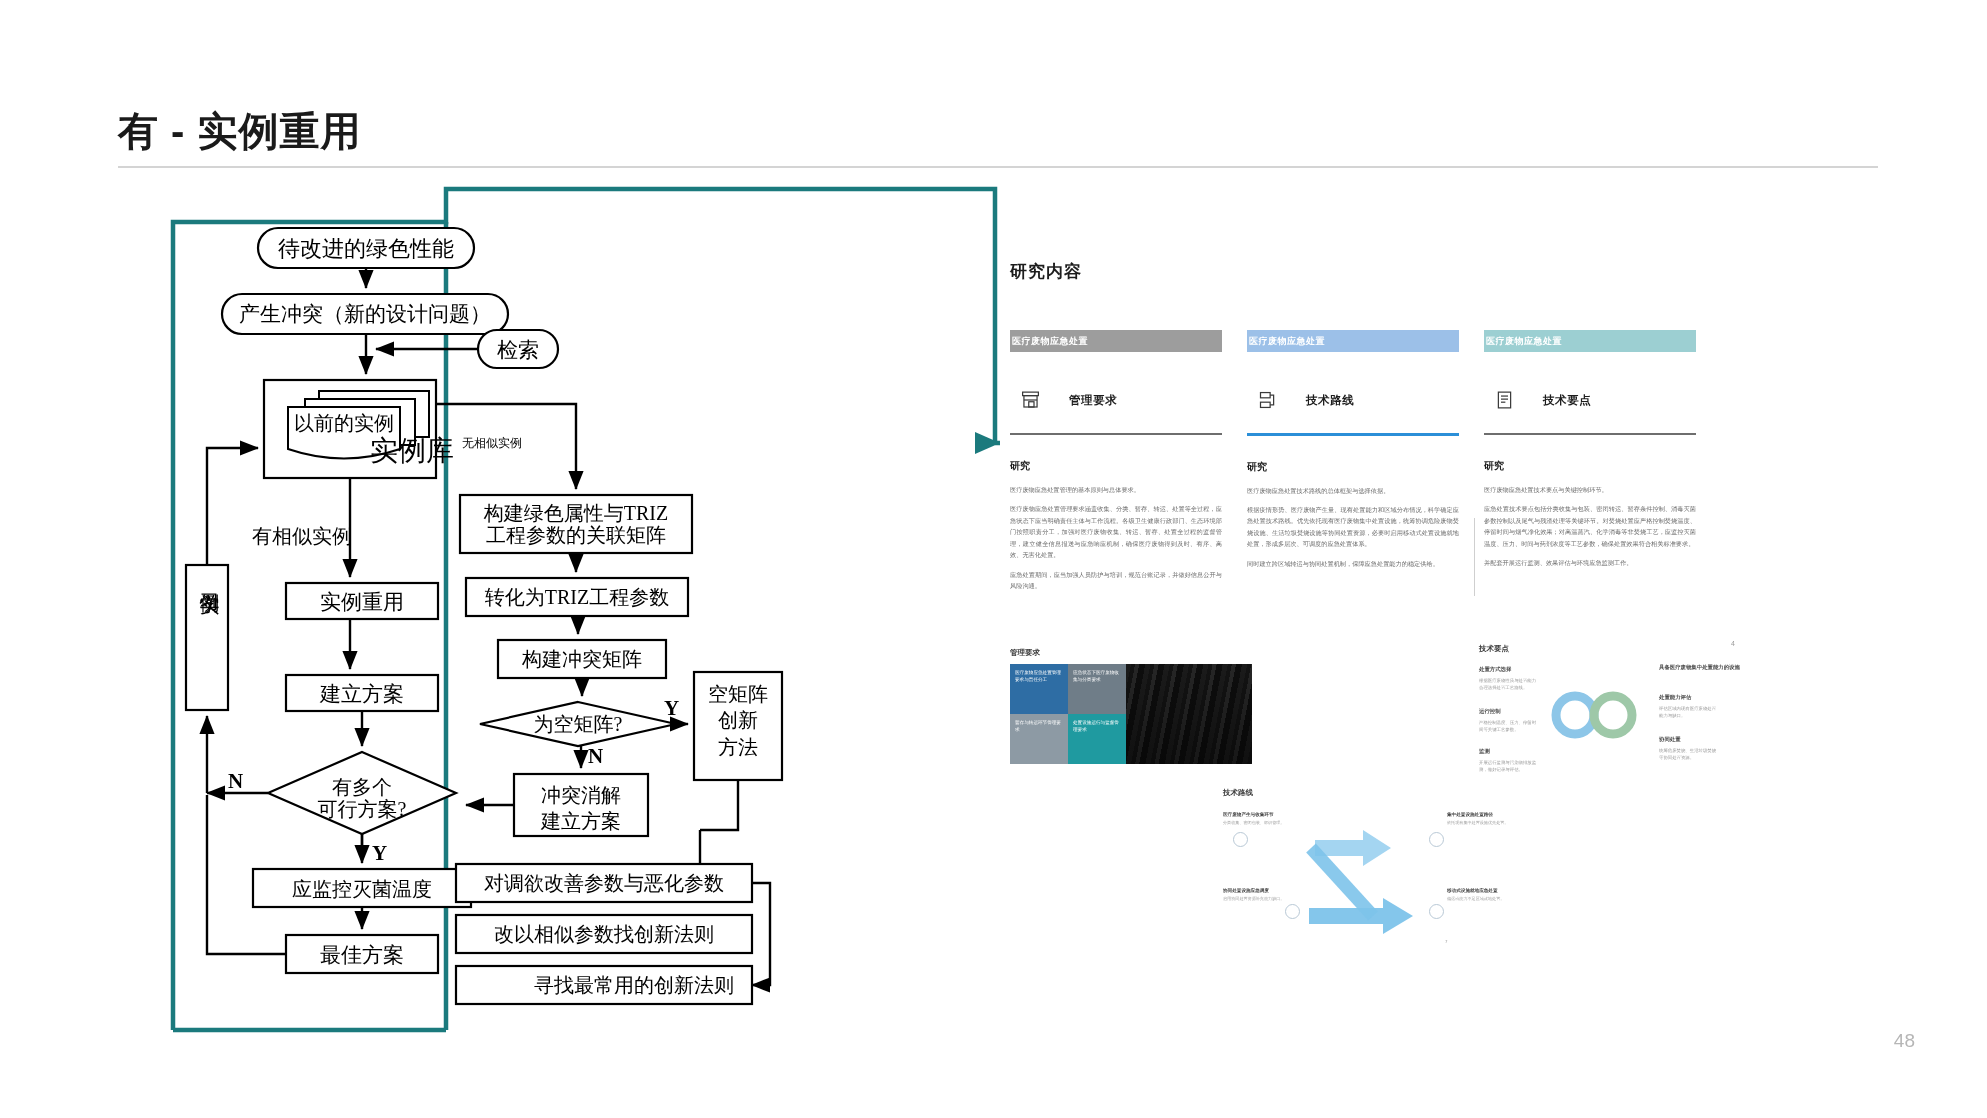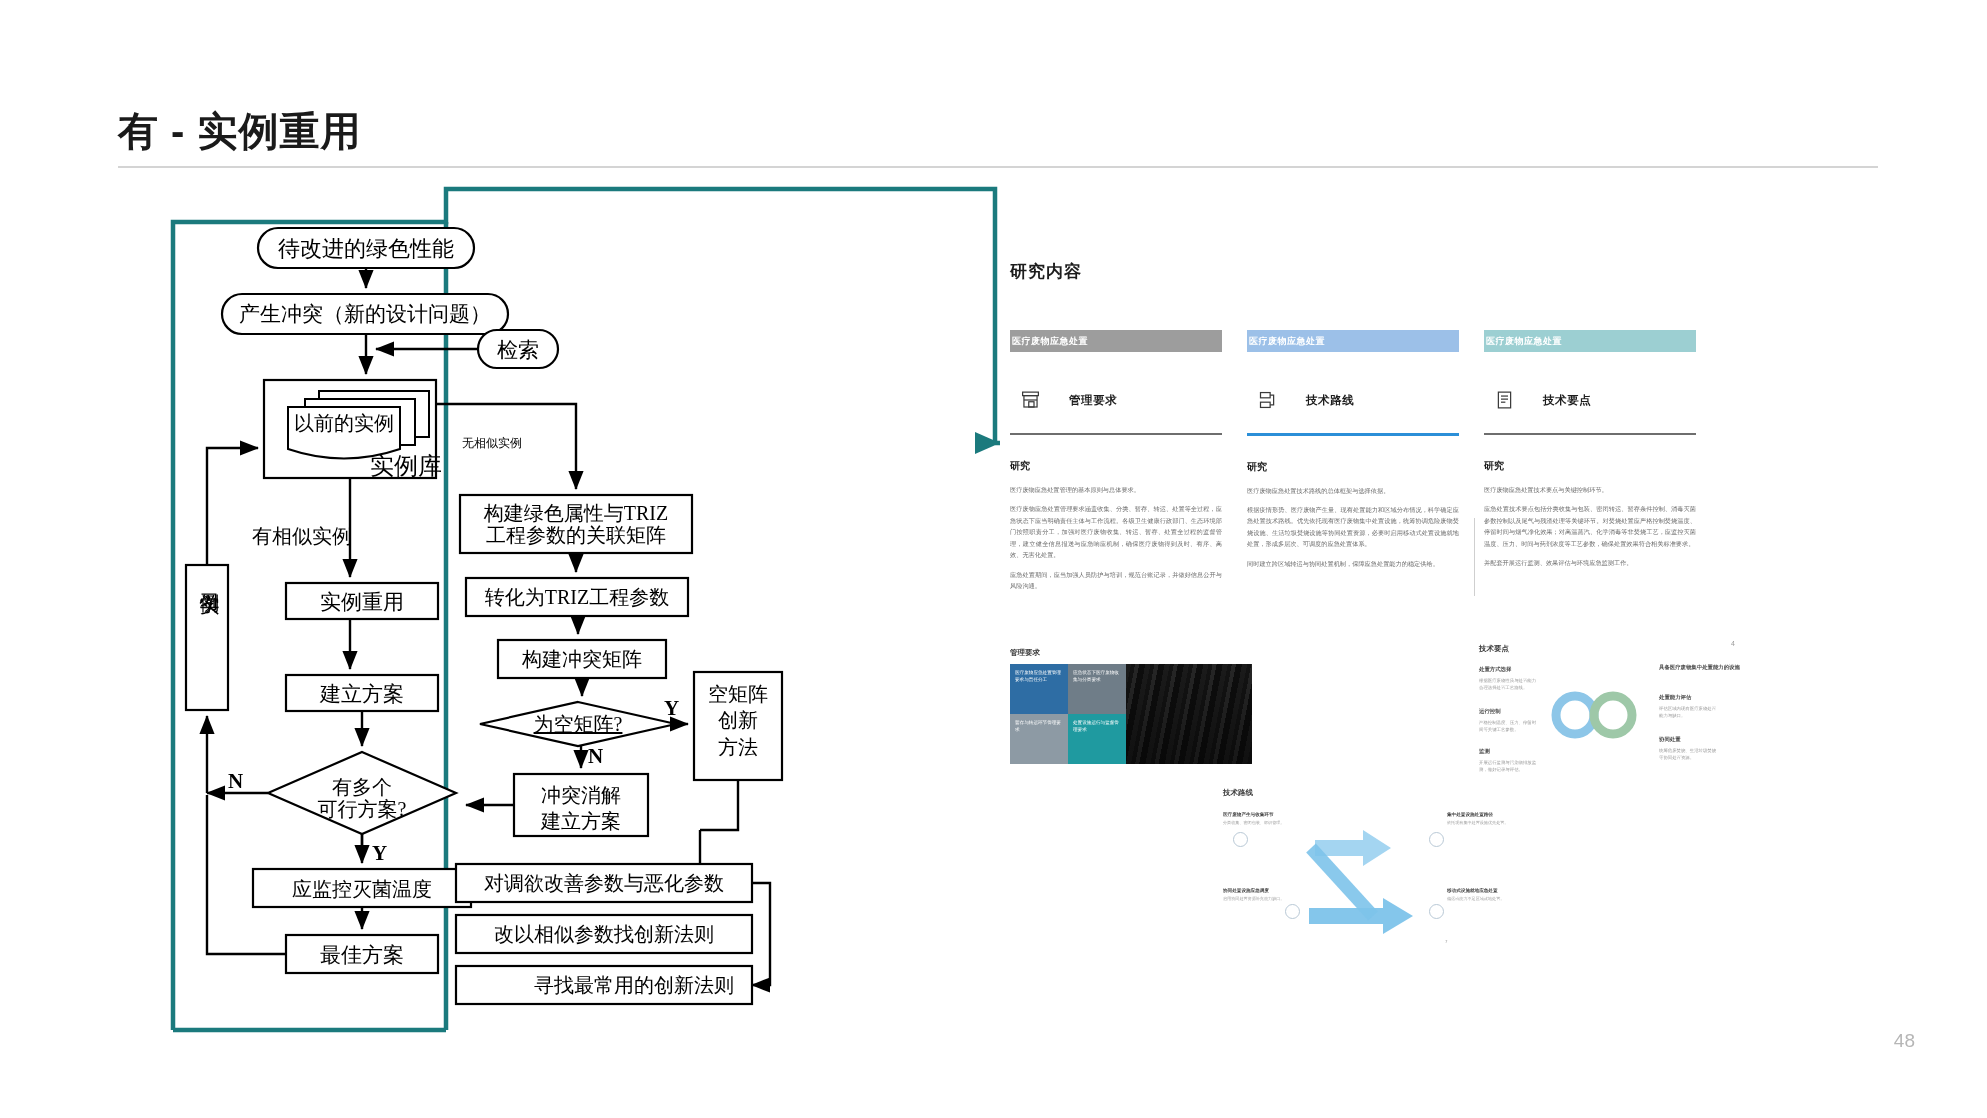--- a/index.html
+++ b/index.html
@@ -328,34 +328,34 @@
 
     <path d="M362,834 L362,860"></path>
   </g>
 </svg>
 </div>
 
 <div class="fl-label" style="left:266px;top:237px;width:200px;font-size:22px;">待改进的绿色性能</div>
 <div class="fl-label" style="left:228px;top:303px;width:274px;font-size:21px;">产生冲突（新的设计问题）</div>
 <div class="fl-label" style="left:484px;top:339px;width:68px;font-size:21px;">检索</div>
 <div class="fl-label" style="left:290px;top:412px;width:108px;font-size:20px;">以前的实例</div>
-<div class="fl-label" style="left:370px;top:453px;width:64px;font-size:24px;">实例库</div>
+<div class="fl-label" style="left:370px;top:435px;width:64px;font-size:28px;">实例库</div>
 <div class="fl-label" style="left:192px;top:578px;width:30px;font-size:20px;writing-mode:vertical-rl;text-orientation:upright;line-height:1.25;">学习实例</div>
 <div class="fl-label" style="left:288px;top:591px;width:148px;font-size:21px;">实例重用</div>
 <div class="fl-label" style="left:288px;top:683px;width:148px;font-size:21px;">建立方案</div>
 <div class="fl-label" style="left:286px;top:768px;width:152px;font-size:20px;white-space:pre-line;margin-top:8px;">有多个
 可行方案?</div>
 <div class="fl-label" style="left:255px;top:878px;width:214px;font-size:20px;">应监控灭菌温度</div>
 <div class="fl-label" style="left:288px;top:944px;width:148px;font-size:21px;">最佳方案</div>
 
 <div class="fl-label" style="left:462px;top:502px;width:228px;font-size:20px;white-space:pre-line;">构建绿色属性与TRIZ
 工程参数的关联矩阵</div>
 <div class="fl-label" style="left:468px;top:586px;width:218px;font-size:20px;">转化为TRIZ工程参数</div>
 <div class="fl-label" style="left:500px;top:648px;width:164px;font-size:20px;">构建冲突矩阵</div>
-<div class="fl-label" style="left:506px;top:713px;width:144px;font-size:20px;text-decoration:underline;">为空矩阵?</div>
+<div class="fl-label" style="left:506px;top:713px;width:144px;font-size:20px;">为空矩阵?</div>
 <div class="fl-label" style="left:696px;top:681px;width:84px;font-size:20px;white-space:pre-line;line-height:1.32;">空矩阵
 创新
 方法</div>
 <div class="fl-label" style="left:516px;top:782px;width:130px;font-size:20px;white-space:pre-line;line-height:1.3;">冲突消解
 建立方案</div>
 <div class="fl-label" style="left:458px;top:872px;width:292px;font-size:20px;">对调欲改善参数与恶化参数</div>
 <div class="fl-label" style="left:458px;top:923px;width:292px;font-size:20px;">改以相似参数找创新法则</div>
 <div class="fl-label" style="left:458px;top:974px;width:352px;font-size:20px;">寻找最常用的创新法则</div>
 
 <div class="fl-label" style="left:252px;top:525px;font-size:20px;">有相似实例</div>

